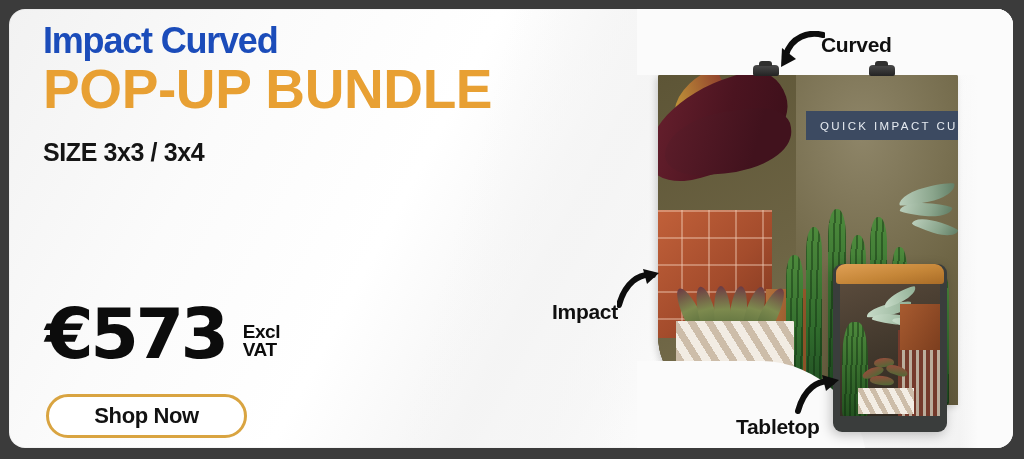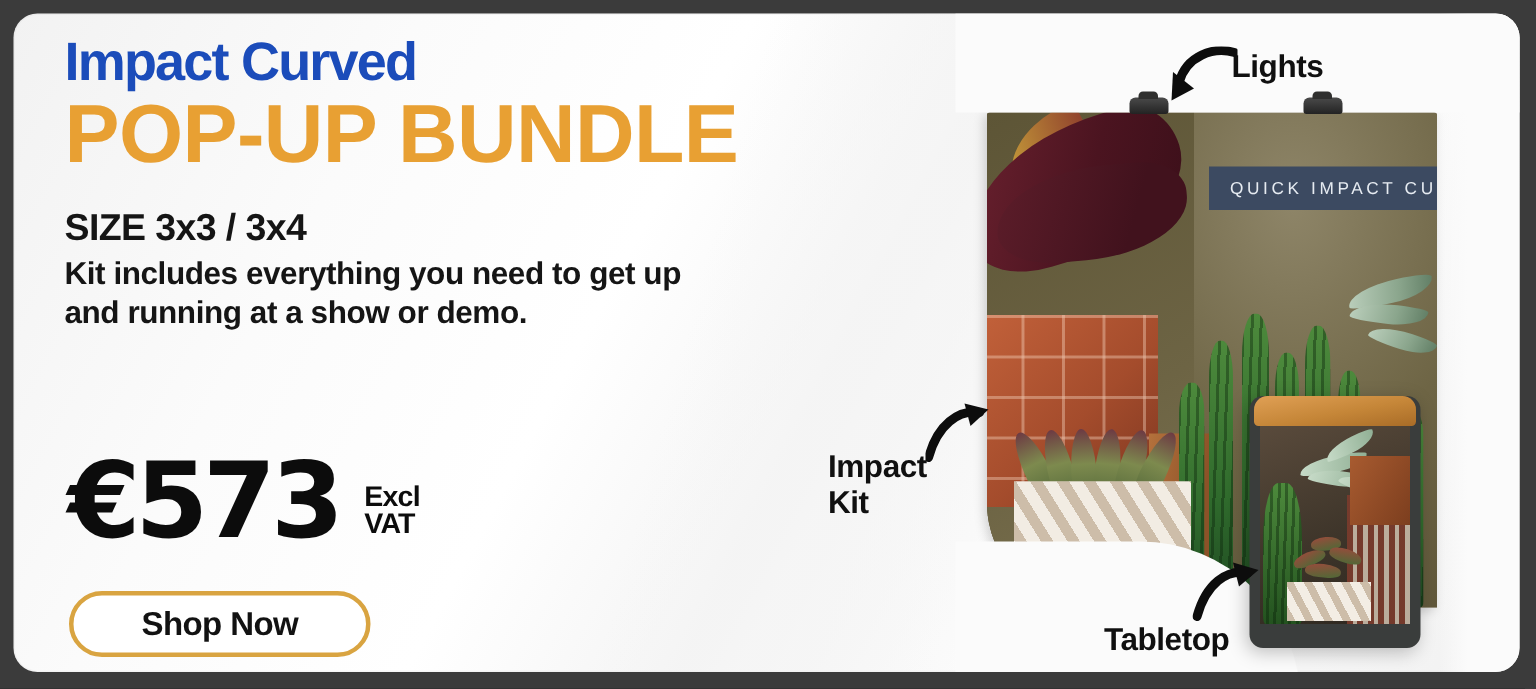--- a/index.html
+++ b/index.html
@@ -409,21 +409,20 @@
 </head>
 <body>
 
 <div id="banner">
   <div id="card">
 
     <div class="left-col">
       <div class="headline-1">Impact Curved</div>
       <div class="headline-2">POP-UP BUNDLE</div>
       <div class="size-line">SIZE 3x3 / 3x4</div>
-      <div class="kit-desc">Kit includes everything you need to get up and running at a show or demo.</div>
     </div>
 
     <div class="price-row">
       <div class="price-main">€573</div>
       <div class="price-excl">
         <div>Excl</div>
         <div>VAT</div>
       </div>
     </div>
 
@@ -505,30 +504,29 @@
               <i style="left:8px;top:20px;width:24px;height:9px;transform:rotate(6deg);"></i>
             </div>
             <div class="tt-whitepot"></div>
           </div>
         </div>
         <div class="tt-top"></div>
       </div>
     </div>
 
     <div class="callout callout-lights">
-      <span>Lights</span>
+      <span>Curved</span>
     </div>
     <svg class="arrow arrow-lights" width="46" height="42" viewBox="0 0 46 42">
       <path d="M44 4 C30 0 12 6 7 24" stroke="#0d0d0d" stroke-width="6" fill="none" stroke-linecap="round"></path>
       <path d="M2 36 L3 17 L17 28 Z" fill="#0d0d0d"></path>
     </svg>
 
     <div class="callout callout-backwall">
       <div>Impact</div>
-      <div>Kit</div>
     </div>
     <svg class="arrow arrow-backwall" width="44" height="42" viewBox="0 0 44 42">
       <path d="M2 38 C8 16 22 6 36 8" stroke="#0d0d0d" stroke-width="6" fill="none" stroke-linecap="round"></path>
       <path d="M42 6 L26 2 L30 17 Z" fill="#0d0d0d"></path>
     </svg>
 
     <div class="callout callout-tabletop">
       <span>Tabletop</span>
     </div>
     <svg class="arrow arrow-tabletop" width="46" height="42" viewBox="0 0 46 42">

